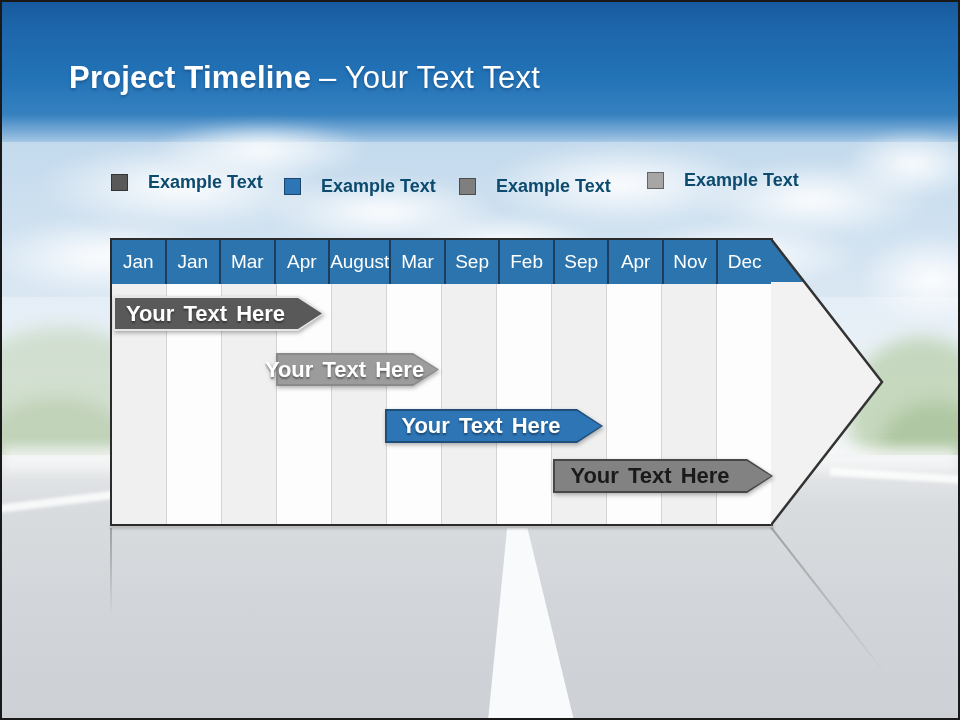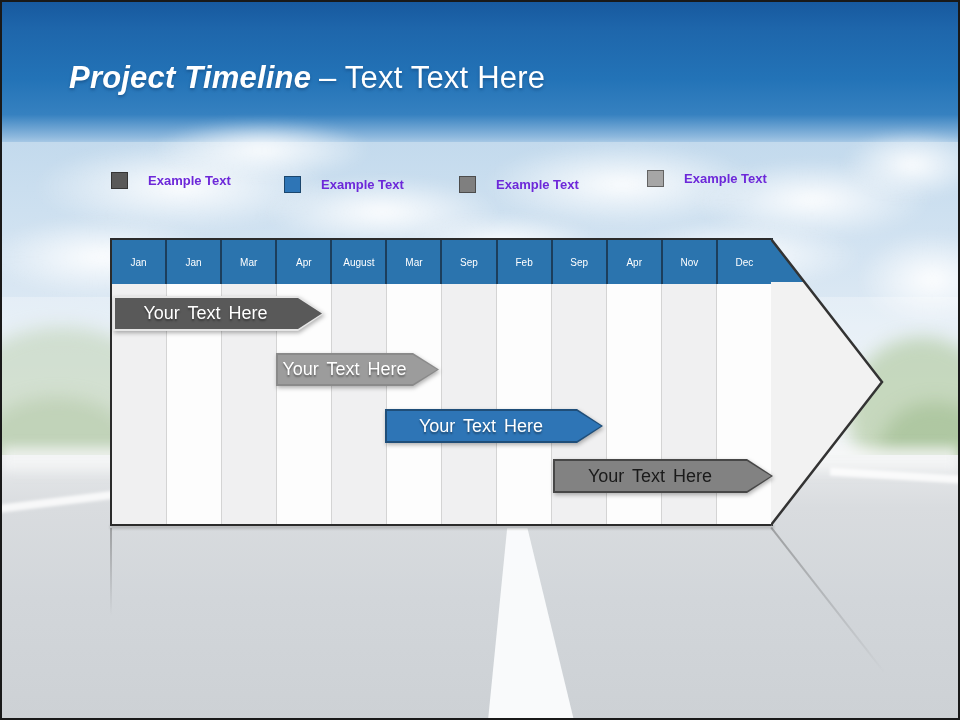--- a/index.html
+++ b/index.html
@@ -34,47 +34,47 @@
   .edge-right{left:828px;top:470px;width:145px;transform:rotate(3.5deg);}
   
   .refl-band{position:absolute;left:108px;top:523px;width:664px;height:4px;background:rgba(100,100,100,.28);filter:blur(1px);}
   .refl-left{position:absolute;left:108px;top:526px;width:2px;height:88px;
     background:linear-gradient(180deg,rgba(70,70,70,.4),rgba(120,120,120,0));}
   .refl-diag{position:absolute;left:770px;top:525px;width:185px;height:2px;transform-origin:0 0;transform:rotate(52deg);
     background:linear-gradient(90deg,rgba(70,70,70,.4),rgba(120,120,120,0));}
   
   .title{position:absolute;left:67px;top:57px;margin:0;color:#fff;font-size:31px;line-height:38px;
     letter-spacing:.2px;text-shadow:0 2px 3px rgba(10,40,80,.35);font-weight:400;white-space:nowrap;}
-  .t-bold{font-weight:700;font-style:italic;}
+  .t-bold{font-weight:700;}
   .t-light{font-weight:400;margin-left:8px;}
   
   .legend-item{position:absolute;display:flex;align-items:center;gap:20px;}
   .swatch{width:17px;height:17px;box-shadow:inset 0 0 0 1px rgba(0,0,0,.4);}
-  .legend-label{font-size:13px;font-weight:700;color:#6d28d9;}
+  .legend-label{font-size:18px;font-weight:700;color:#0c4a6e;}
   
   .table{position:absolute;left:108px;top:236px;width:663px;height:288px;box-sizing:border-box;
     border:2px solid #2b2b2b;border-right:2px solid #3f3f3f;background:#fff;}
   .months{display:flex;height:44px;}
   .month{flex:1;display:flex;align-items:center;justify-content:center;
-    color:#fff;font-size:10px;border-left:2px solid #1c3e5c;}
+    color:#fff;font-size:19px;border-left:2px solid #1c3e5c;}
   .month:first-child{border-left:none;}
   .tbody{position:absolute;left:0;top:44px;right:0;bottom:0;display:flex;}
   .stripe{flex:1;border-left:1px solid #d4d4d4;}
   .stripe:first-child{border-left:none;}
   .stripe:nth-child(odd){background:#F0F0F1;}
   .stripe:nth-child(even){background:#FDFDFD;}
   .arrow-svg{position:absolute;left:769px;top:236px;width:113px;height:288px;}
   
   .bar{position:absolute;filter:drop-shadow(1px 2px 2px rgba(0,0,0,.3));}
   .bar-border{position:absolute;inset:0;
     clip-path:polygon(0 0,calc(100% - 26px) 0,100% 50%,calc(100% - 26px) 100%,0 100%);}
   .bar-fill{position:absolute;inset:2px;
     clip-path:polygon(0 0,calc(100% - 24px) 0,100% 50%,calc(100% - 24px) 100%,0 100%);}
   .bar-label{position:absolute;left:0;right:26px;top:0;bottom:0;display:flex;align-items:center;justify-content:center;
-    font-size:18px;font-weight:400;word-spacing:3px;white-space:nowrap;}
+    font-size:22px;font-weight:700;word-spacing:3px;white-space:nowrap;}
   .lab-light{text-shadow:0 2px 2px rgba(0,0,0,.4);}
 </style>
 </head>
 <body>
 
 <div class="slide">
 
   <div class="band-top"></div>
   <div class="sky"></div>
   <div class="cloud" style="left:30px;top:140px;width:300px;height:90px;"></div>
@@ -95,21 +95,21 @@
   <div class="road"></div>
   <div class="road-fade"></div>
   <div class="center-line"></div>
   <div class="edge-line edge-left"></div>
   <div class="edge-line edge-right"></div>
 
   <div class="refl-band"></div>
   <div class="refl-left"></div>
   <div class="refl-diag"></div>
 
-  <h1 class="title"><span class="t-bold">Project Timeline</span><span class="t-light">– Text Text Here</span></h1>
+  <h1 class="title"><span class="t-bold">Project Timeline</span><span class="t-light">– Your Text Text</span></h1>
 
   <div class="legend-item" style="left:109px;top:170px;">
     <div class="swatch" style="background: rgb(89, 89, 89);"></div>
     <span class="legend-label">Example Text</span>
   </div>
   <div class="legend-item" style="left:282px;top:174px;">
     <div class="swatch" style="background: rgb(46, 117, 182);"></div>
     <span class="legend-label">Example Text</span>
   </div>
   <div class="legend-item" style="left:457px;top:174px;">

